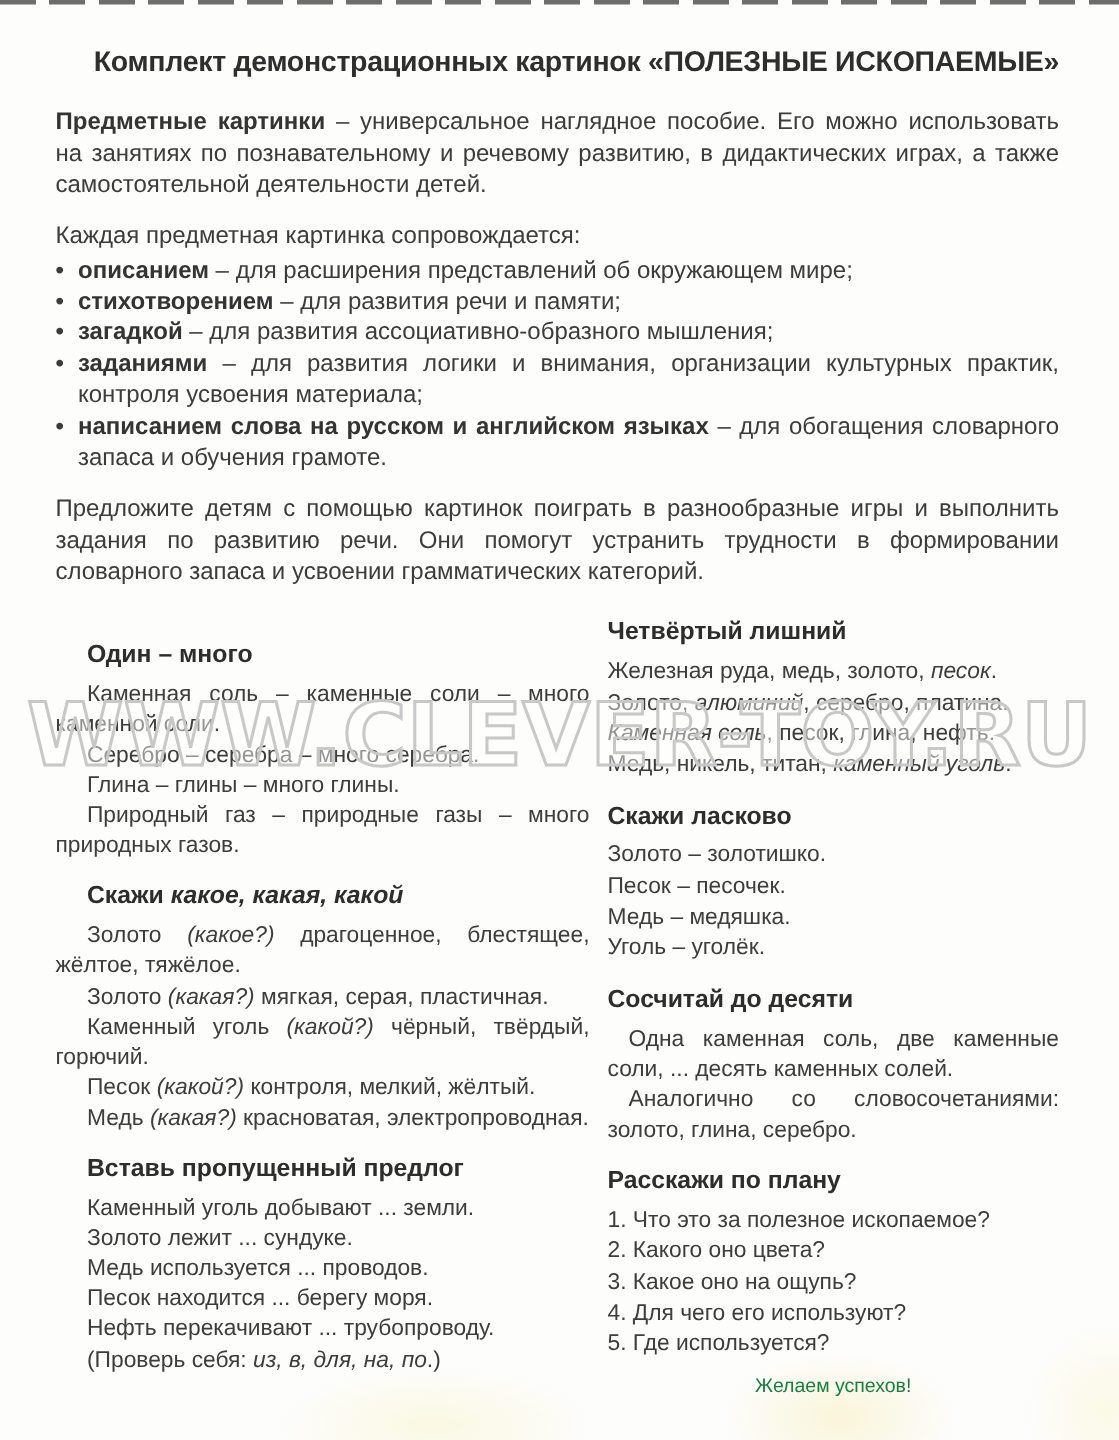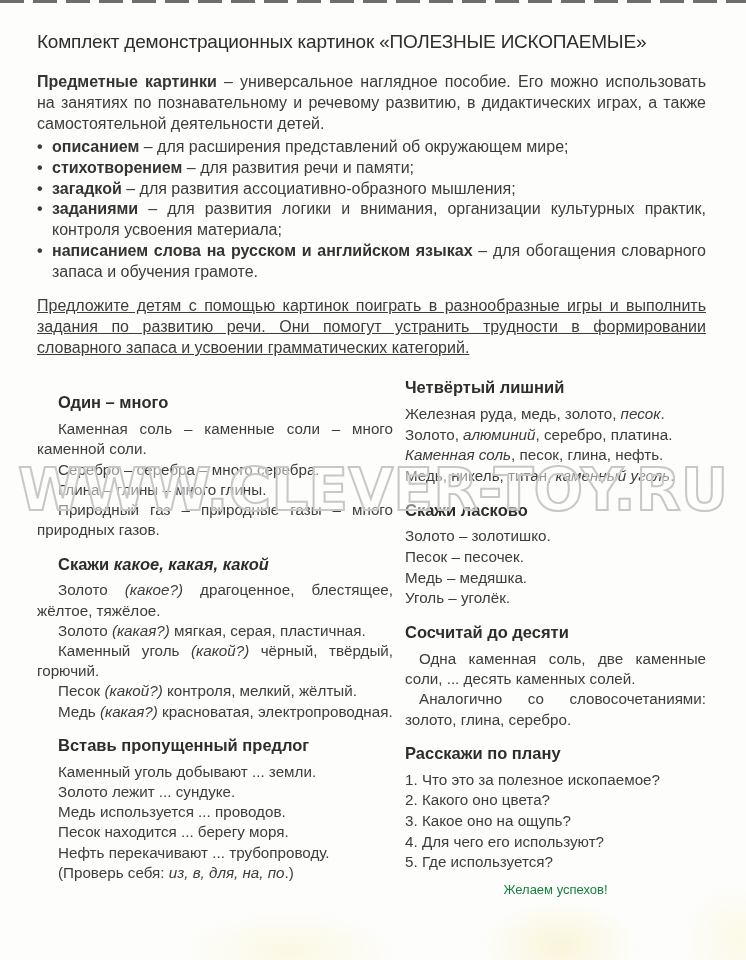--- a/index.html
+++ b/index.html
@@ -19,39 +19,39 @@
     opacity:.8;
   }
   .content{
     position:relative;
     padding:24px 40px 0 37px;
     z-index:2;
   }
   .title{
     margin:6px 0 0;
     font-size:19px;line-height:1.25;
-    font-weight:normal;color:#2e2e2e;
-    text-align:left;letter-spacing:-.2px;
+    font-weight:bold;color:#2e2e2e;
+    text-align:right;letter-spacing:-.2px;
     white-space:nowrap;
   }
   p{margin:0;}
   .body-par{
     font-size:16px;line-height:1.31;
     text-align:justify;color:#3c3c3c;
   }
   .intro{margin-top:18px;}
   .acc-heading{margin-top:13px;text-align:left;}
   .bullets{list-style:none;margin:2px 0 0;padding:0;}
   .bullets li{
     position:relative;padding-left:15px;
     font-size:16px;line-height:1.31;text-align:justify;
   }
   .dot{position:absolute;left:0;top:0;font-weight:bold;}
   .term{font-weight:bold;color:#343434;}
-  .suggestion{margin-top:13px;text-decoration:underline;}
+  .suggestion{margin-top:13px;}
   .columns{display:flex;margin-top:13px;align-items:center;}
   .col-left{width:356px;margin-right:12px;flex:none;}
   .col-right{flex:1;min-width:0;}
   .sec-heading{
     margin:14px 0 6px;
     font-size:16.5px;font-weight:bold;color:#2d2d2d;
     line-height:1.2;
   }
   .sec-heading.first{margin-top:6px;}
   .col-left .sec-heading{padding-left:21px;}
@@ -95,20 +95,21 @@
   <svg class="watermark" width="746" height="104" viewBox="0 0 746 104">
     <text x="373" y="74" text-anchor="middle" font-family="DejaVu Sans, sans-serif" font-weight="bold" font-size="58" fill="rgba(255,255,255,0.45)" stroke="#c8c8c8" stroke-width="2" textLength="710" lengthAdjust="spacingAndGlyphs">WWW.CLEVER-TOY.RU</text>
   </svg>
 
   <div class="content">
 
     <h1 class="title">Комплект демонстрационных картинок «ПОЛЕЗНЫЕ ИСКОПАЕМЫЕ»</h1>
 
     <p class="body-par intro"><b class="term">Предметные картинки</b><span> – универсальное наглядное пособие. Его можно использовать на занятиях по познавательному и речевому развитию, в дидактических играх, а также самостоятельной деятельности детей.</span></p>
 
+    <p class="body-par acc-heading">Каждая предметная картинка сопровождается:</p>
 
     <ul class="bullets">
       <li><span class="dot">•</span><b class="term">описанием</b><span> – для расширения представлений об окружающем мире;</span></li>
       <li><span class="dot">•</span><b class="term">стихотворением</b><span> – для развития речи и памяти;</span></li>
       <li><span class="dot">•</span><b class="term">загадкой</b><span> – для развития ассоциативно-образного мышления;</span></li>
       <li><span class="dot">•</span><b class="term">заданиями</b><span> – для развития логики и внимания, организации культурных практик, контроля усвоения материала;</span></li>
       <li><span class="dot">•</span><b class="term">написанием слова на русском и английском языках</b><span> – для обогащения словарного запаса и обучения грамоте.</span></li>
     </ul>
 
     <p class="body-par suggestion">Предложите детям с помощью картинок поиграть в разнообразные игры и выполнить задания по развитию речи. Они помогут устранить трудности в формировании словарного запаса и усвоении грамматических категорий.</p>

